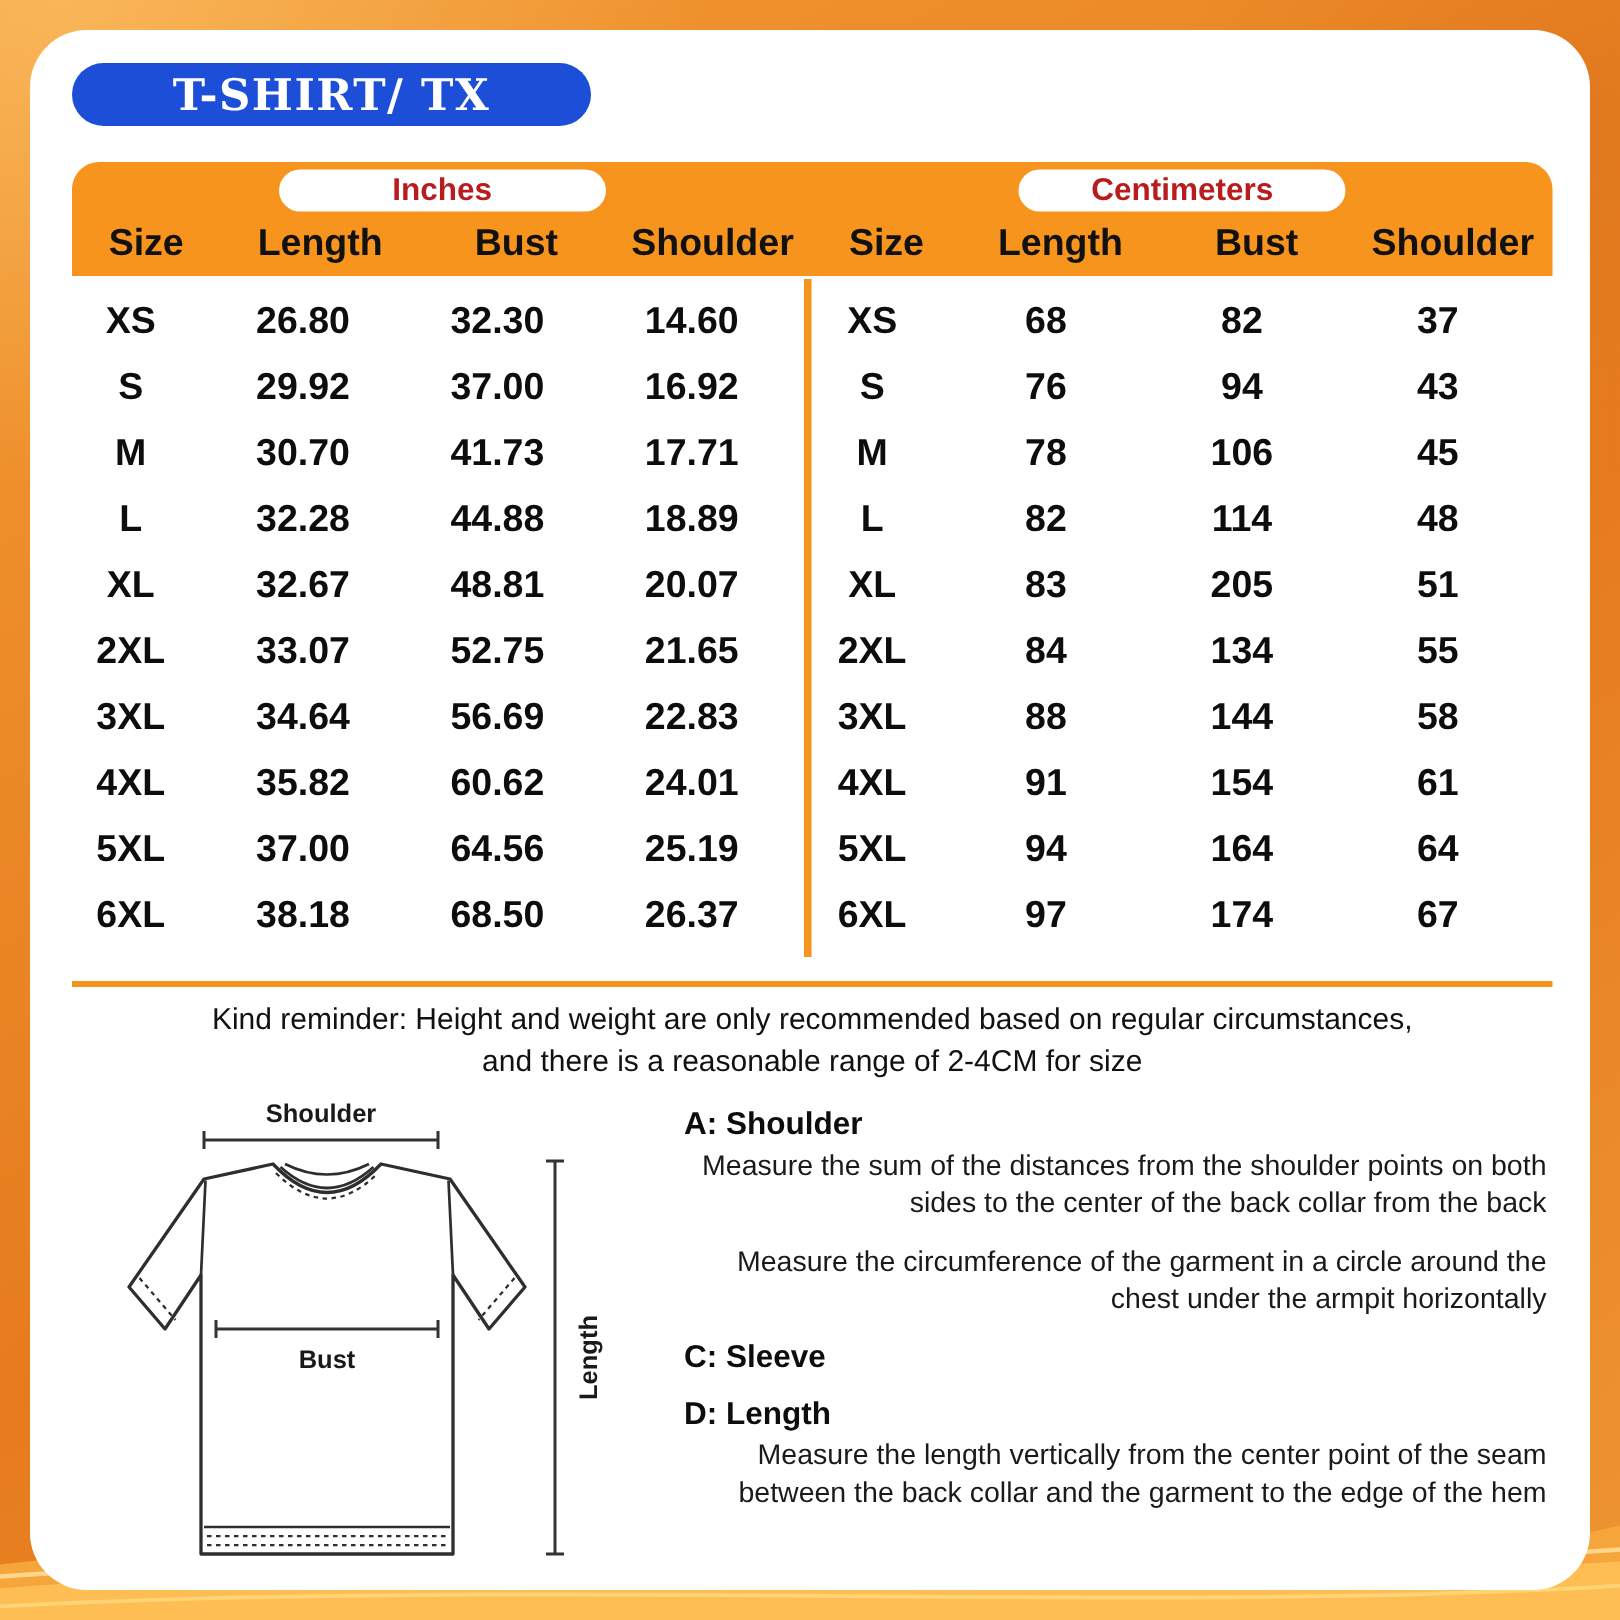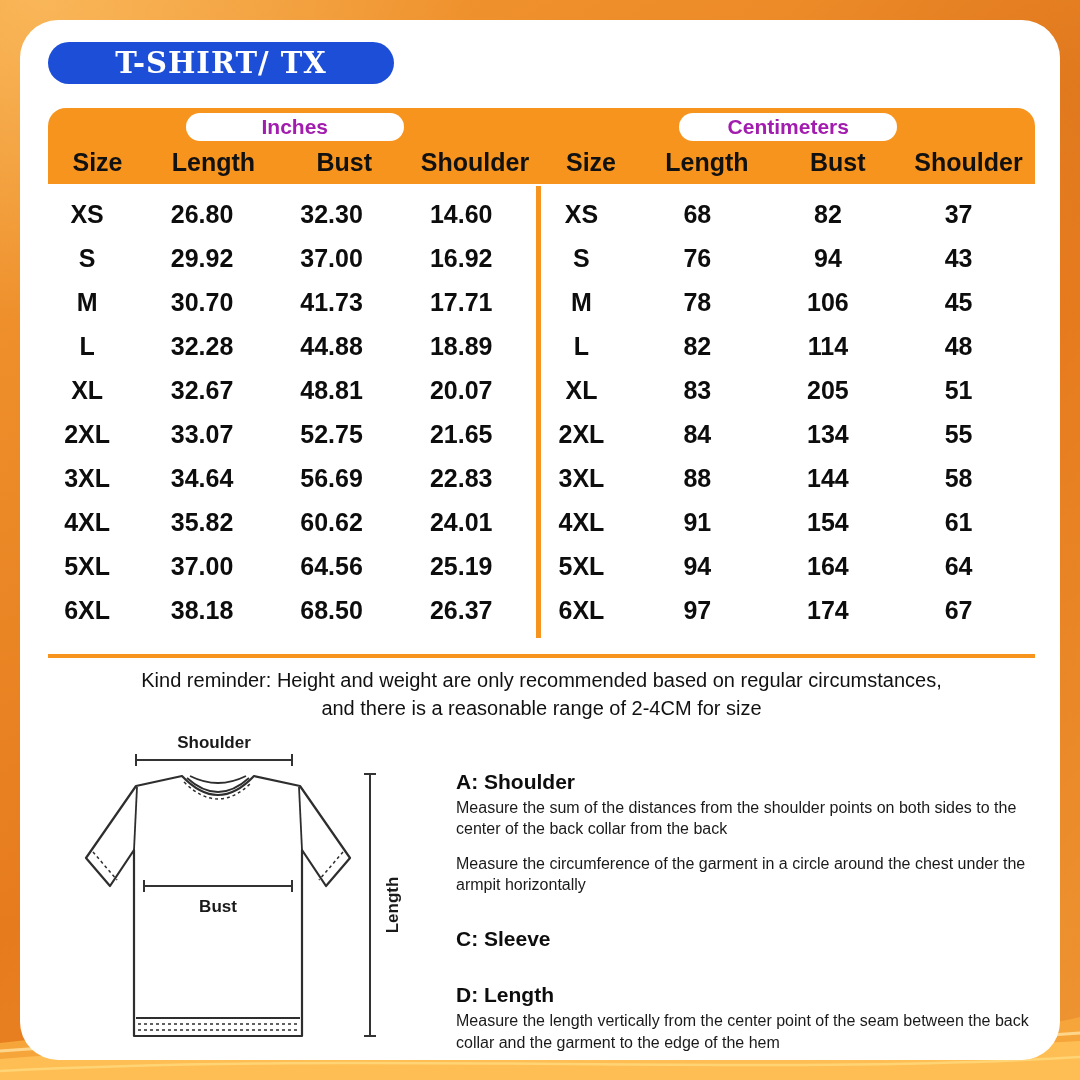--- a/index.html
+++ b/index.html
@@ -24,41 +24,41 @@
   }
   .thead{
     position:absolute;left:28px;top:88px;width:987px;height:76px;
     background:#F7941D;border-radius:18px 18px 0 0;display:flex;
   }
   .thead-half{position:relative;width:50%;height:100%;}
   .unit-pill{
     position:absolute;top:5px;left:50%;transform:translateX(-50%);
     min-width:218px;height:28px;padding:0 14px;box-sizing:border-box;
     background:#fff;border-radius:15px;display:flex;align-items:center;justify-content:center;
-    font-weight:bold;font-size:21px;color:#a21caf;
+    font-weight:bold;font-size:21px;color:#b91c1c;
   }
   .cols{position:absolute;left:0;right:0;bottom:7px;display:grid;grid-template-columns:16% 31% 22% 31%;}
   .cols span{text-align:center;font-weight:bold;font-size:25px;color:#111;padding-left:20px;}
   .tbody{position:absolute;top:172px;height:440px;}
   .tbody.inches{left:28px;width:489px;}
   .tbody.cm{left:522px;width:493px;}
   .trow{display:grid;grid-template-columns:16% 31% 22% 31%;height:44px;align-items:center;}
   .cell{text-align:center;font-weight:bold;font-size:25px;color:#0d0d0d;}
   .vdivider{position:absolute;left:516px;top:166px;width:5px;height:452px;background:#F7941D;}
   .hdivider{position:absolute;left:28px;top:634px;width:987px;height:4px;background:#F7941D;}
   .reminder{
     position:absolute;left:28px;top:646px;width:987px;text-align:center;
     font-weight:normal;font-size:20px;line-height:1.4;color:#111;
   }
   .diagram{position:absolute;left:58px;top:708px;width:375px;height:320px;}
   .diagram text{font-family:"Liberation Sans","DejaVu Sans",sans-serif;font-weight:bold;font-size:17px;fill:#1a1a1a;}
   .guide{position:absolute;left:436px;top:718px;width:575px;}
   .guide-block{margin-bottom:14px;}
-  .guide-heading{font-size:21px;font-weight:bold;color:#0d0d0d;margin-bottom:3px;margin-top:32px;}
-  .guide-text{font-size:16px;color:#1a1a1a;line-height:1.32;}
+  .guide-heading{font-size:21px;font-weight:bold;color:#0d0d0d;margin-bottom:3px;}
+  .guide-text{font-size:19px;color:#1a1a1a;line-height:1.32;text-align:right;}
 </style>
 </head>
 <body>
 
 <svg class="bg-waves" viewBox="0 0 1080 95" preserveAspectRatio="none" aria-hidden="true">
   <path d="M0,58 C250,28 520,74 760,54 C900,42 1010,50 1080,32 L1080,95 L0,95 Z" fill="#F6A53B"></path>
   <path d="M0,74 C300,48 620,84 1080,56 L1080,95 L0,95 Z" fill="#FFC157" opacity="0.9"></path>
   <path d="M0,66 C350,42 700,76 1080,48" stroke="#FFE2A0" stroke-width="3" fill="none" opacity="0.8"></path>
   <path d="M0,86 C380,66 760,92 1080,72" stroke="#FFD97E" stroke-width="2.5" fill="none" opacity="0.8"></path>
 </svg>

